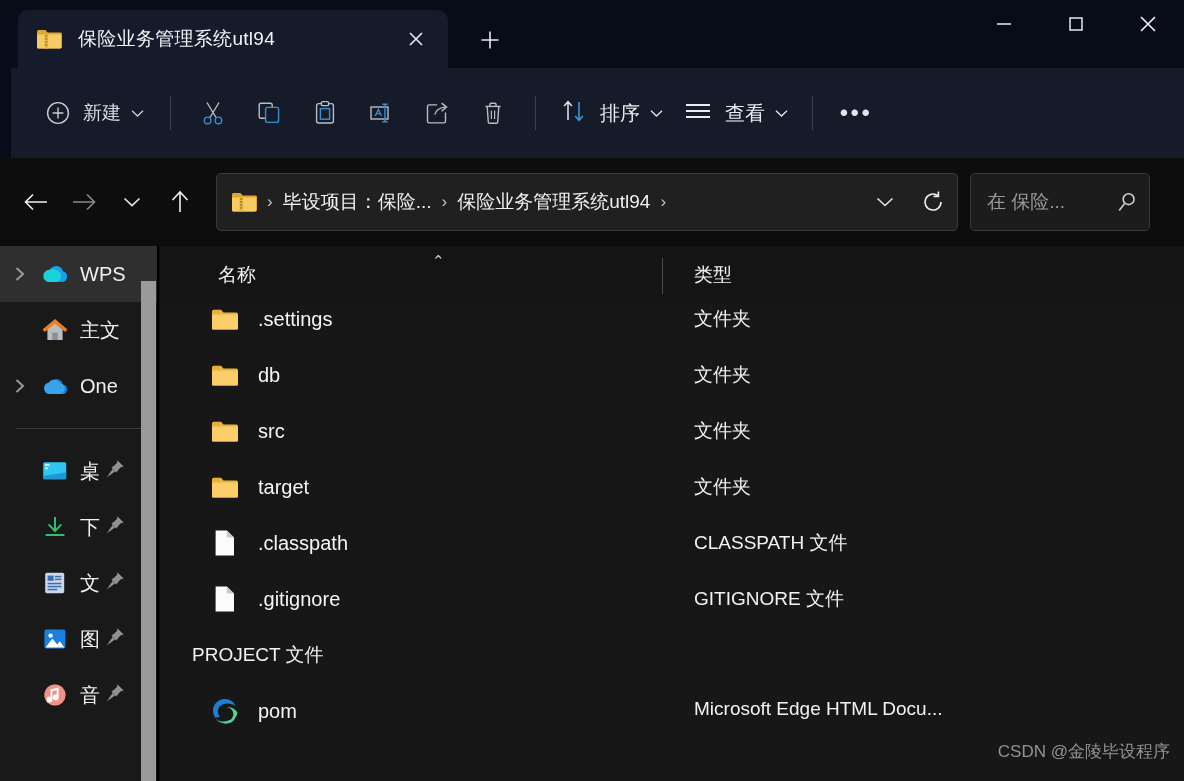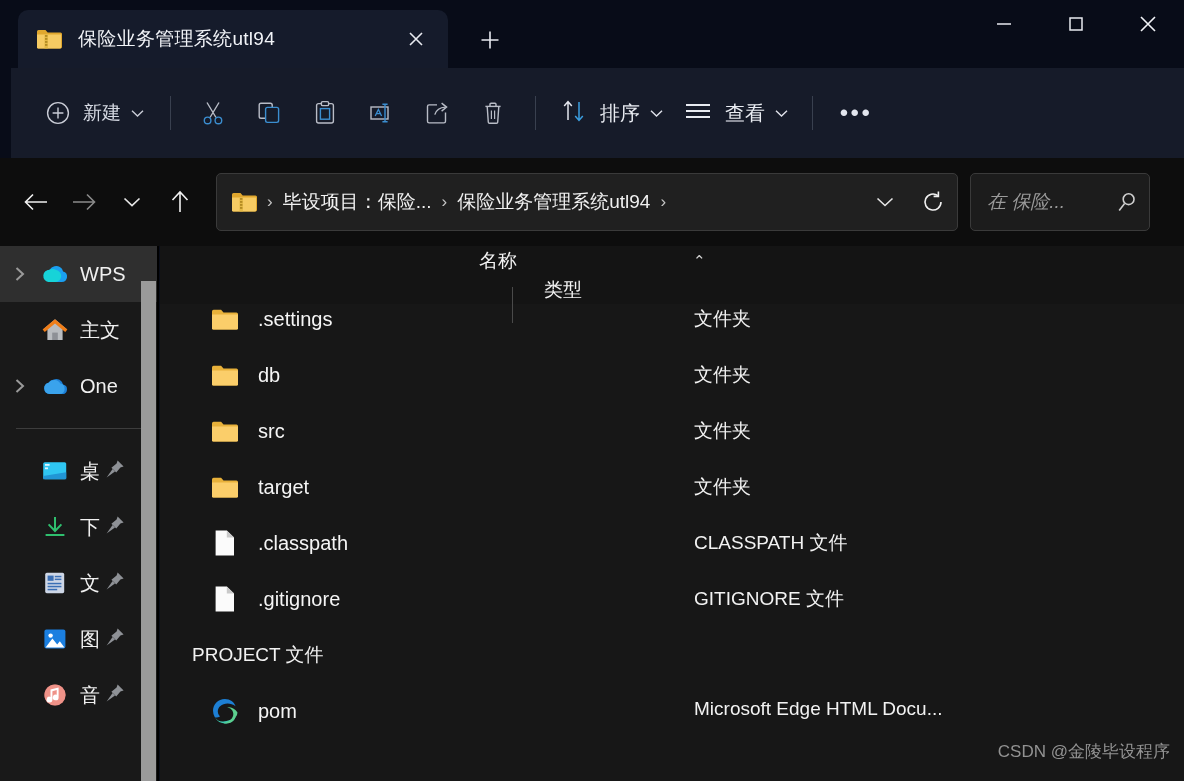--- a/index.html
+++ b/index.html
@@ -194,21 +194,20 @@
     align-items: center;
     flex: none;
   }
   .search-ph {
     margin-left: 16px;
     color: #9a9a9a;
     font-size: 19px;
     white-space: nowrap;
     flex: 1;
     overflow: hidden;
-    font-style: italic;
   }
   .search-ico {
     width: 44px;
     display: flex; align-items: center; justify-content: center;
     flex: none;
   }
 
   
   .navpane {
     position: absolute;
@@ -274,21 +273,20 @@
     height: 535px;
     background: #171717;
     overflow: hidden;
   }
   .colhdr {
     position: relative;
     height: 58px;
     background: #141414;
     display: flex;
     align-items: center;
-    flex-direction: column;
   }
   .colhdr .cell {
     position: relative;
     height: 58px;
     display: flex;
     align-items: center;
     color: #f3f3f3;
     font-size: 19px;
   }
   .col-name { width: 502px; padding-left: 58px; box-sizing: border-box; }

